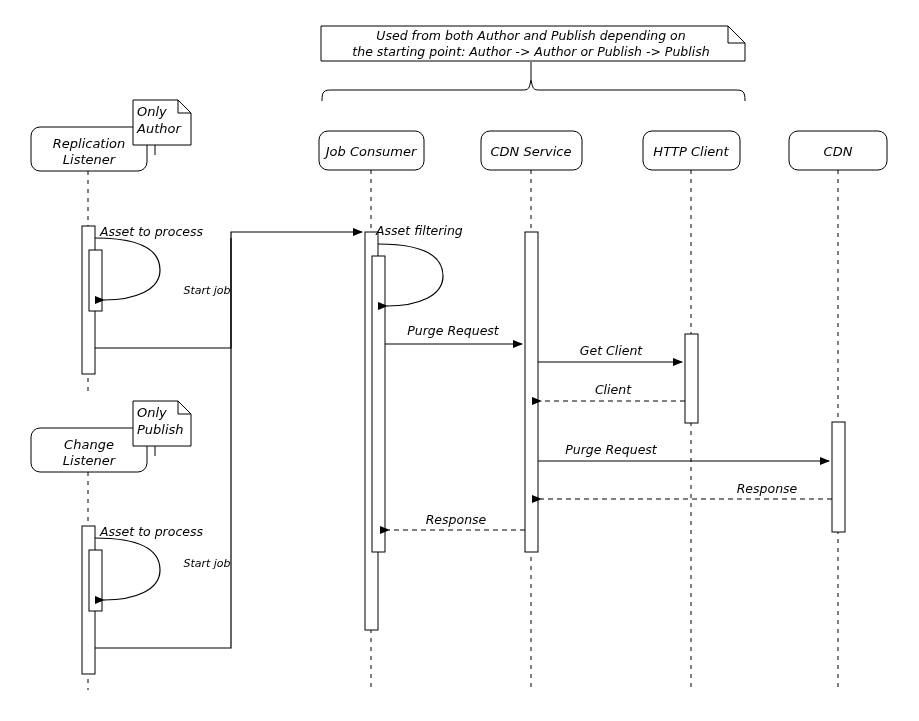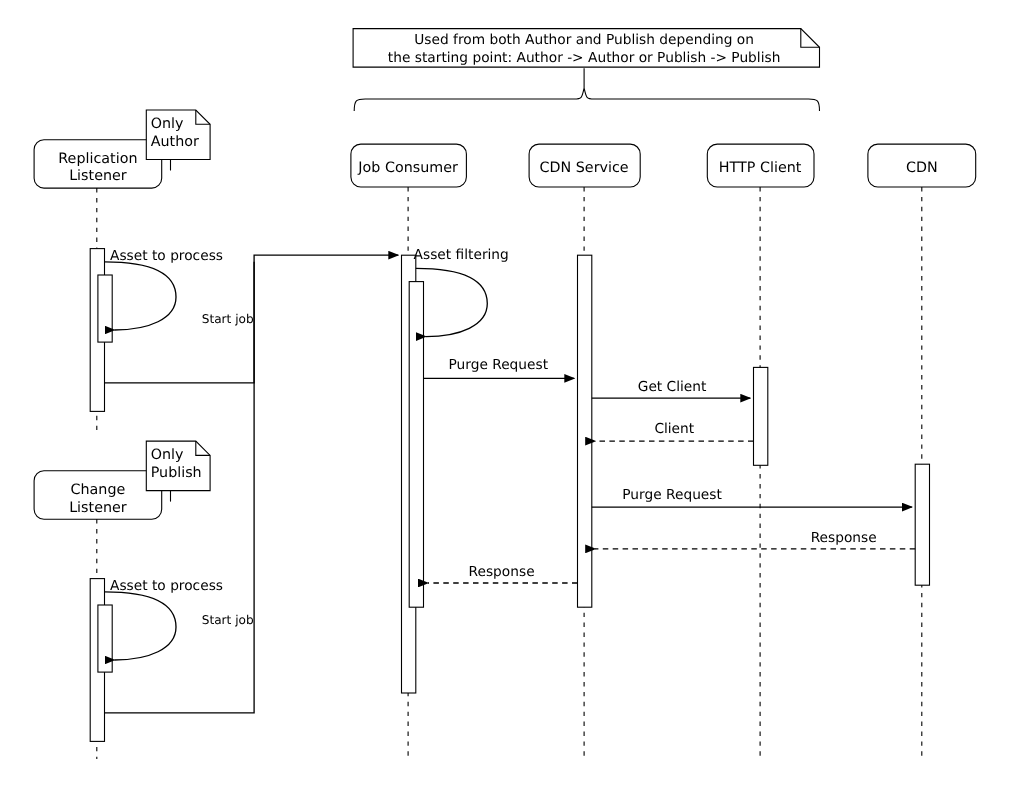--- a/index.html
+++ b/index.html
@@ -7,20 +7,21 @@
     padding: 0;
     background: #ffffff;
   }
   #canvas {
     position: relative;
     width: 919px;
     height: 721px;
     background: #ffffff;
     font-family: "DejaVu Sans", "Liberation Sans", sans-serif;
     overflow: hidden;
+    font-style: italic;
   }
   #diagram-svg {
     position: absolute;
     left: 0;
     top: 0;
   }
   .dg-text {
     font-family: "DejaVu Sans", "Liberation Sans", sans-serif;
     fill: #000000;
   }

